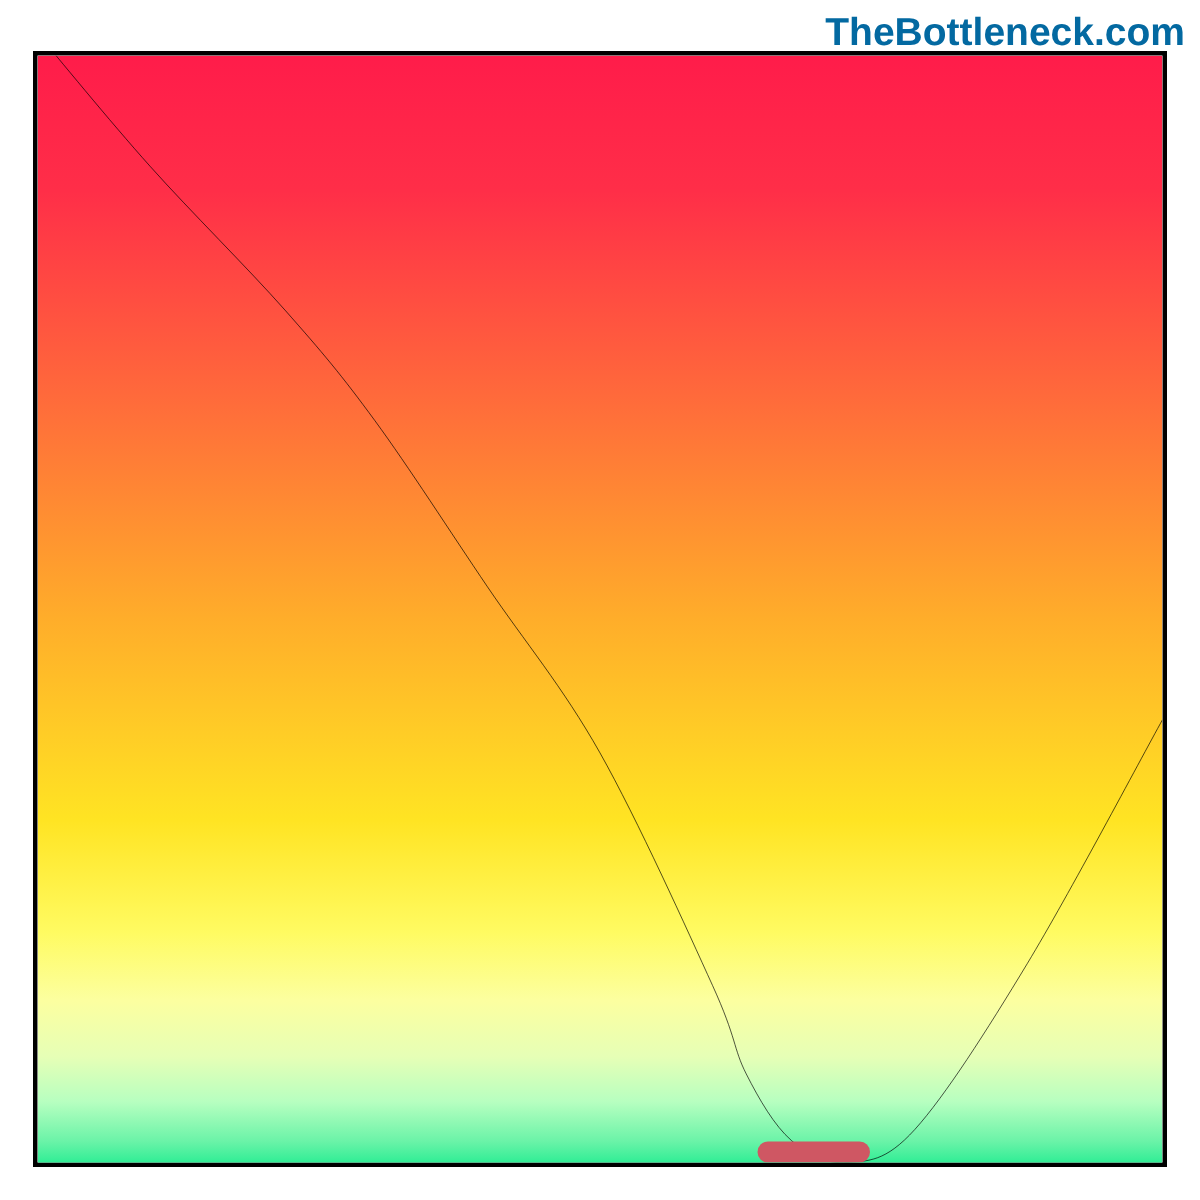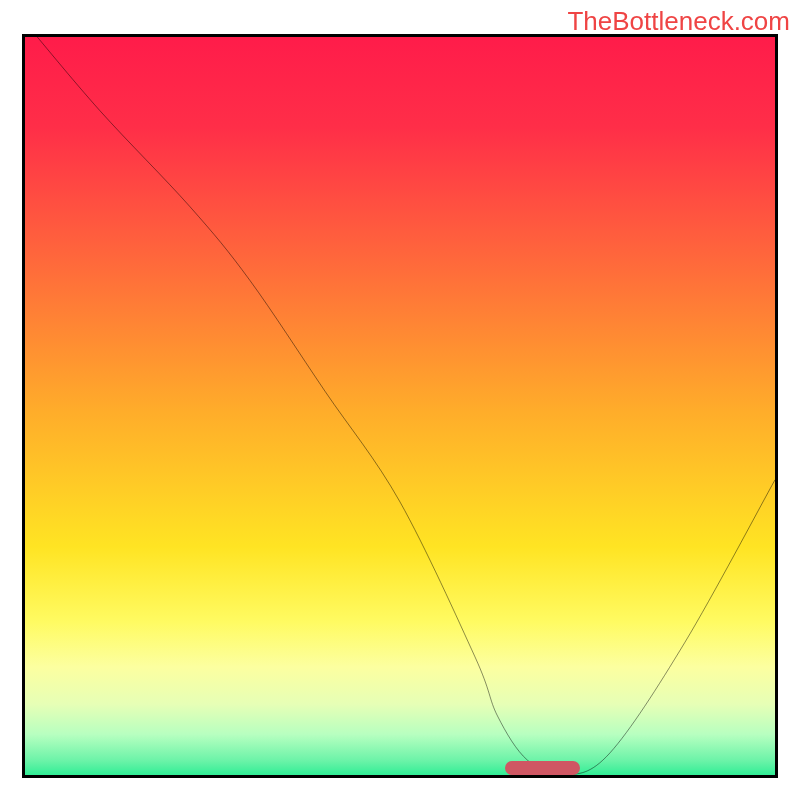--- a/index.html
+++ b/index.html
@@ -14,22 +14,22 @@
   .outer {
     position: relative;
     width: 800px;
     height: 800px;
   }
   .watermark {
     position: absolute;
     top: 6px;
     right: 10px;
     font-size: 26px;
-    color: #ef4444;
-    font-weight: 400;
+    color: #0369a1;
+    font-weight: 700;
   }
   .plot-frame {
     position: absolute;
     left: 22px;
     top: 34px;
     width: 756px;
     height: 744px;
     border: 3px solid #000;
     box-sizing: border-box;
     overflow: hidden;

